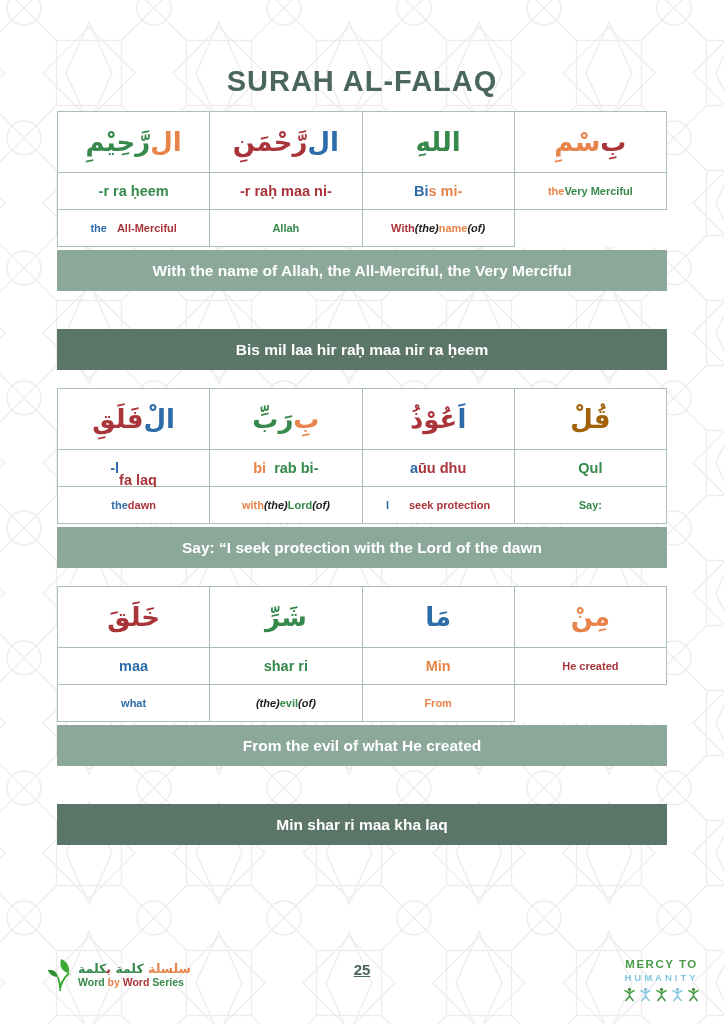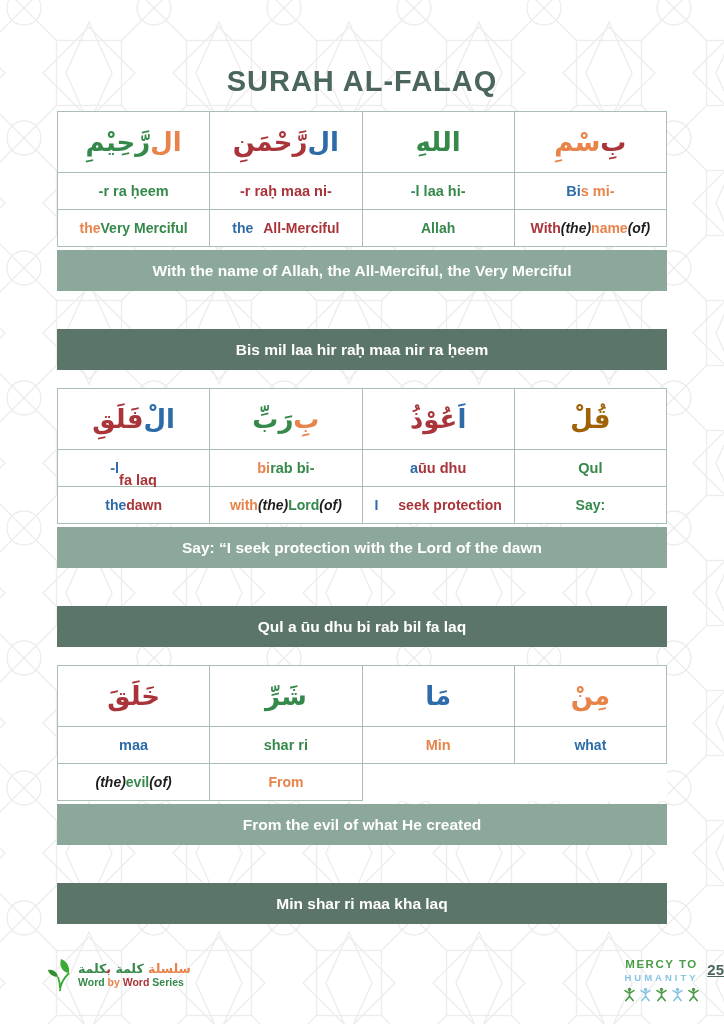--- a/index.html
+++ b/index.html
@@ -22,32 +22,32 @@
     background:#fff;
     border-top:1px solid var(--border);border-left:1px solid var(--border);
   }
   .cell{
     border-right:1px solid var(--border);border-bottom:1px solid var(--border);
     display:flex;align-items:center;justify-content:center;
     text-align:center;font-weight:bold;background:#fff;
   }
   .r0{height:60px;font-size:26px;font-family:"DejaVu Sans",sans-serif;line-height:1;}
   .r1{height:36px;font-size:14.5px;}
-  .r2{height:36px;font-size:14px;}
+  .r2{height:36px;font-size:11px;}
   .it{font-style:italic;}
   .bar{
     height:41px;margin-top:3px;
     display:flex;align-items:center;justify-content:center;
     color:#ffffff;font-weight:bold;font-size:15.5px;text-align:center;
   }
   .bar-light{background:var(--bar-light);}
   .bar-dark{background:var(--bar-dark);margin-top:38px;}
   .page-number{
     position:absolute;left:0;right:0;bottom:46px;z-index:1;
-    text-align:right;font-weight:bold;font-size:15px;color:var(--title);text-decoration:underline;
+    text-align:center;font-weight:bold;font-size:15px;color:var(--title);text-decoration:underline;
   }
   .series-logo{
     position:absolute;left:44px;bottom:32px;z-index:1;
     display:flex;align-items:center;gap:4px;
   }
   .series-text{display:flex;flex-direction:column;line-height:1.25;}
   .series-arabic{font-family:"DejaVu Sans",sans-serif;font-size:12.5px;font-weight:bold;direction:rtl;}
   .series-name{font-size:10.5px;font-weight:bold;}
   .mercy-logo{
     position:absolute;right:24px;bottom:22px;z-index:1;
@@ -99,23 +99,20 @@
           <span style="color: rgb(169, 52, 57);">بِ</span>
           <span style="color: rgb(232, 131, 74);">سْمِ</span>
         </div>
         <div class="cell r1">
           <span style="color: rgb(53, 137, 74);">-r ra ḥeem</span>
         </div>
         <div class="cell r1">
           <span style="color: rgb(169, 52, 57);">-r raḥ maa ni-</span>
         </div>
         <div class="cell r1">
-          <span style="color: rgb(53, 137, 74);">-l laa hi-</span>
-        </div>
-        <div class="cell r1">
           <span style="color: rgb(45, 108, 168);">Bi</span>
           <span style="color: rgb(232, 131, 74);">s mi-</span>
         </div>
         <div class="cell r2">
           <span style="color: rgb(232, 131, 74);">the </span>
           <span style="color: rgb(53, 137, 74);">Very Merciful</span>
         </div>
         <div class="cell r2">
           <span style="color: rgb(45, 108, 168);">the </span>
           <span style="color: rgb(169, 52, 57); padding-left: 10px;">All-Merciful</span>
@@ -150,21 +147,21 @@
         </div>
         <div class="cell r0" dir="rtl">
           <span style="color: #a16207;">قُلْ</span>
         </div>
         <div class="cell r1">
           <span style="color: rgb(45, 108, 168);">-l </span>
           <span style="color: rgb(169, 52, 57); margin-top: 24px;">fa laq</span>
         </div>
         <div class="cell r1">
           <span style="color: rgb(232, 131, 74);">bi </span>
-          <span style="color: rgb(53, 137, 74);">rab bi-</span>
+          <span style="color: rgb(53, 137, 74); padding-left: 8px;">rab bi-</span>
         </div>
         <div class="cell r1">
           <span style="color: rgb(45, 108, 168);">a </span>
           <span style="color: rgb(169, 52, 57);">ūu dhu</span>
         </div>
         <div class="cell r1">
           <span style="color: rgb(53, 137, 74);">Qul</span>
         </div>
         <div class="cell r2">
           <span style="color: rgb(45, 108, 168);">the </span>
@@ -178,21 +175,20 @@
         </div>
         <div class="cell r2">
           <span style="color: rgb(45, 108, 168);">I </span>
           <span style="color: rgb(169, 52, 57); margin-left: 20px;">seek protection</span>
         </div>
         <div class="cell r2">
           <span style="color: rgb(53, 137, 74);">Say:</span>
         </div>
       </div>
     <div class="bar bar-light">Say: “I seek protection with the Lord of the dawn</div>
-    <div class="bar bar-dark">Qul a ūu dhu bi rab bil fa laq</div>
   </section>
 
   <section class="verse-block">
     <div class="word-grid">
         <div class="cell r0" dir="rtl">
           <span style="color: rgb(169, 52, 57);">خَلَقَ</span>
         </div>
         <div class="cell r0" dir="rtl">
           <span style="color: rgb(53, 137, 74);">شَرِّ</span>
         </div>
@@ -203,20 +199,23 @@
           <span style="color: rgb(232, 131, 74);">مِنْ</span>
         </div>
         <div class="cell r1">
           <span style="color: rgb(45, 108, 168);">maa</span>
         </div>
         <div class="cell r1">
           <span style="color: rgb(53, 137, 74);">shar ri</span>
         </div>
         <div class="cell r1">
           <span style="color: rgb(232, 131, 74);">Min</span>
+        </div>
+        <div class="cell r2">
+          <span style="color: rgb(169, 52, 57);">He created</span>
         </div>
         <div class="cell r2">
           <span style="color: rgb(45, 108, 168);">what</span>
         </div>
         <div class="cell r2">
           <span class="it" style="color: rgb(29, 29, 27);">(the) </span>
           <span style="color: rgb(53, 137, 74);">evil</span>
           <span class="it" style="color: rgb(29, 29, 27);"> (of)</span>
         </div>
         <div class="cell r2">

